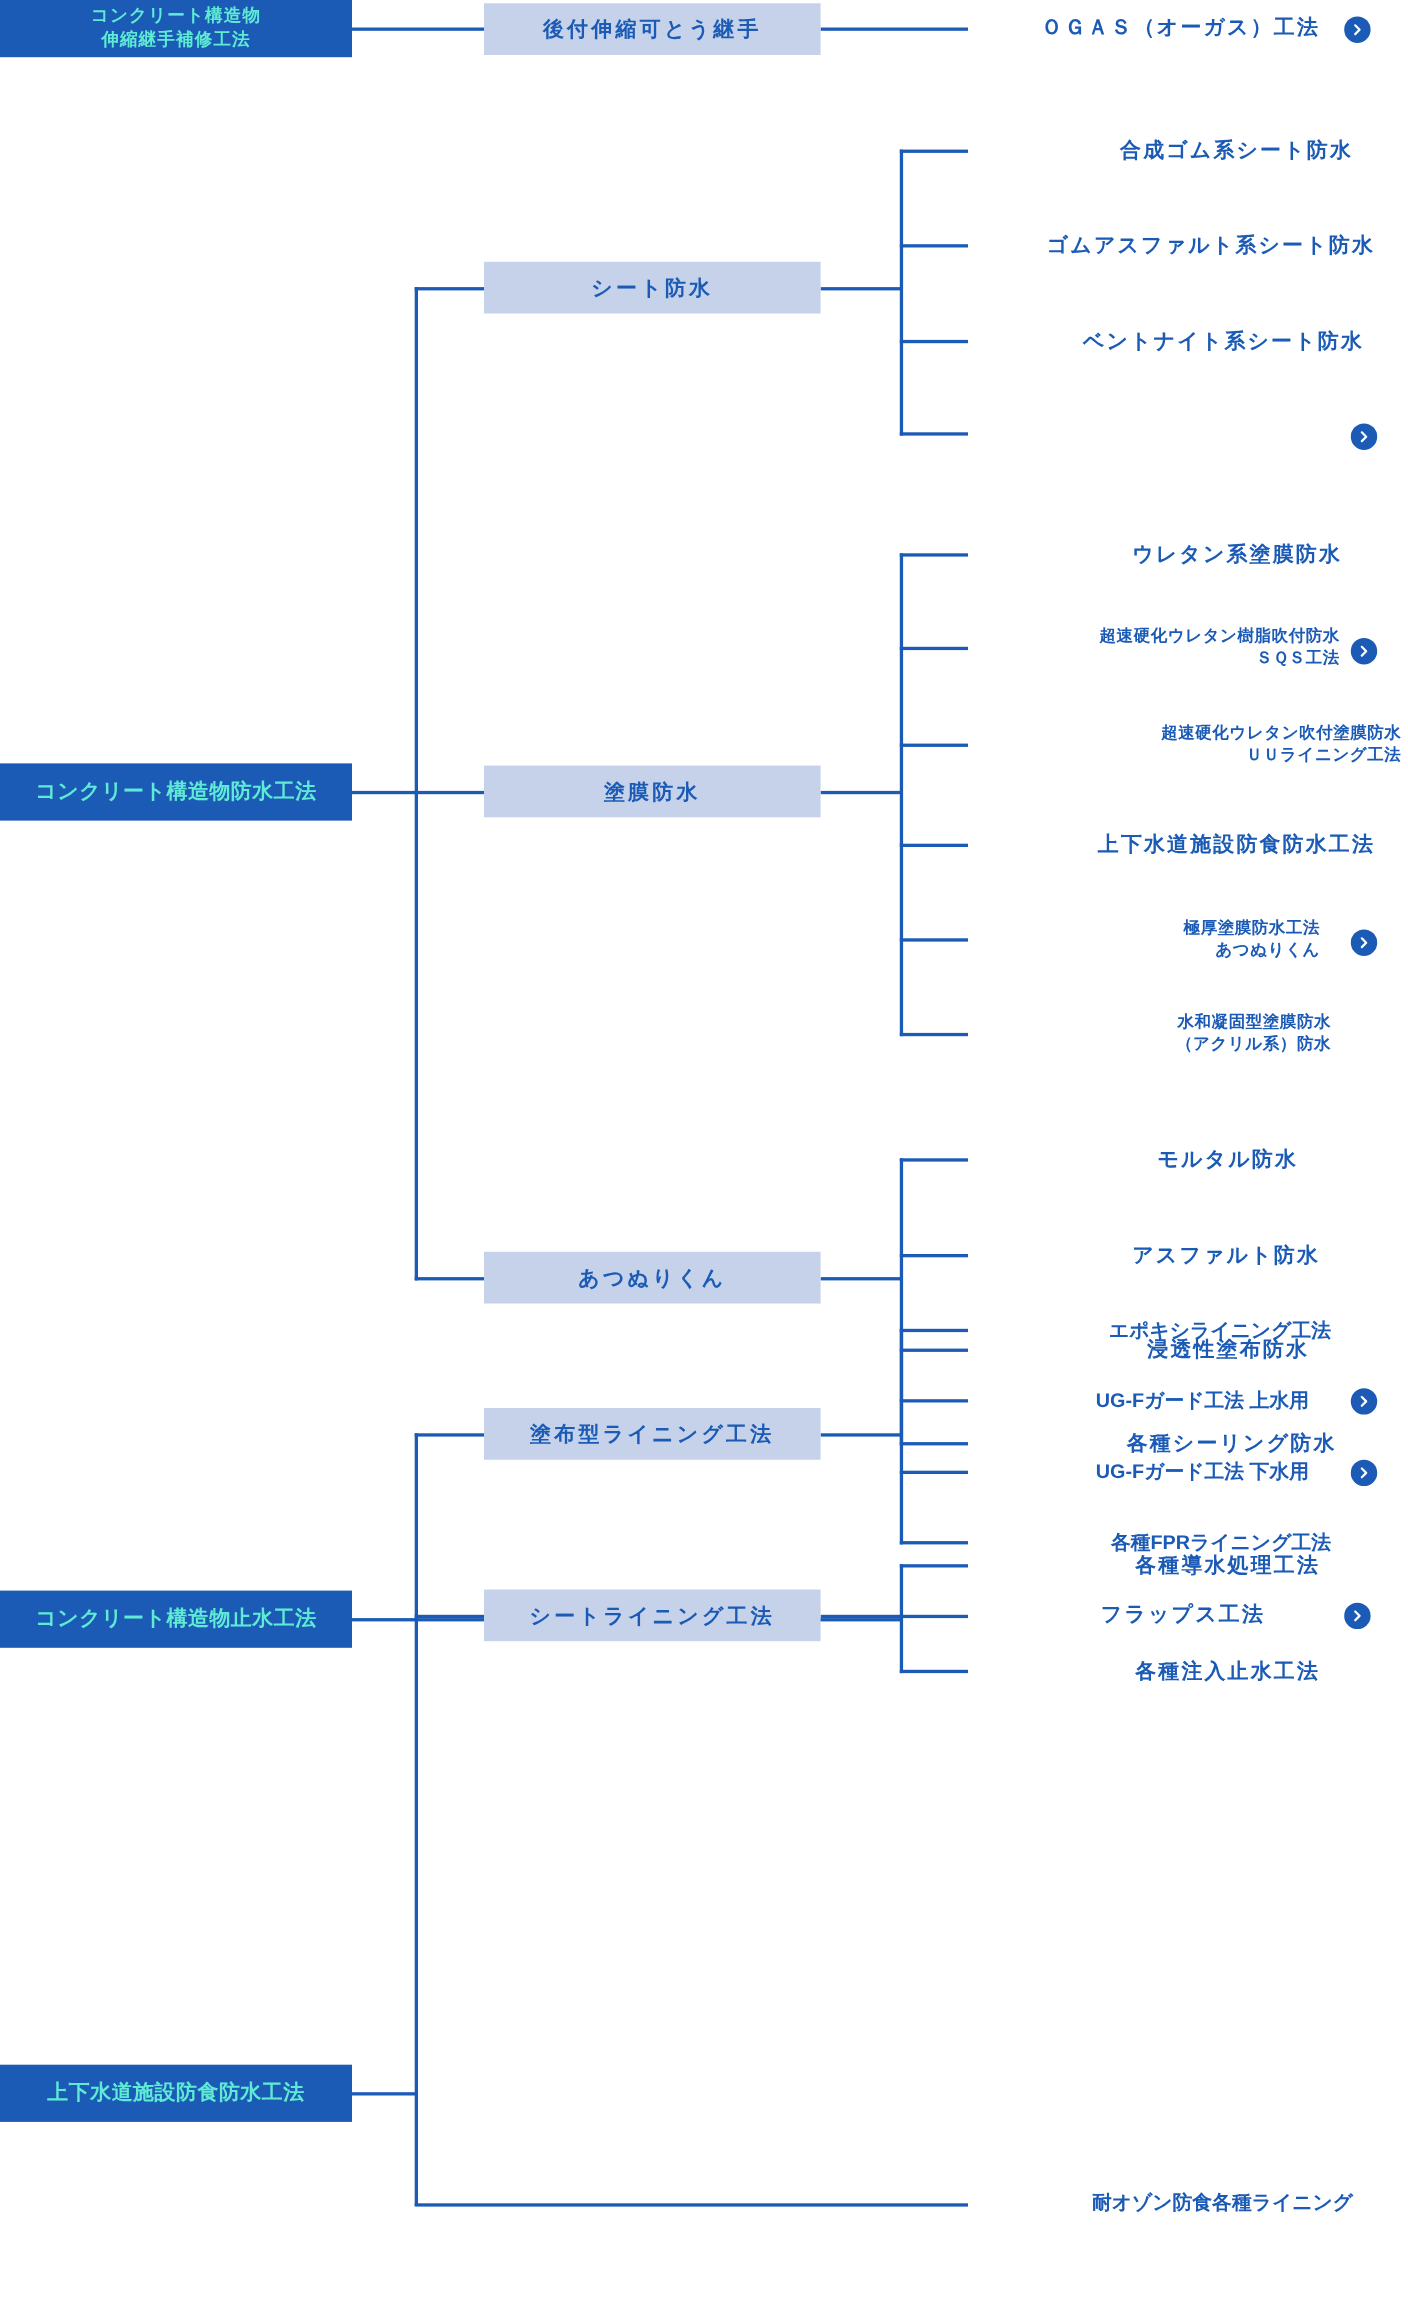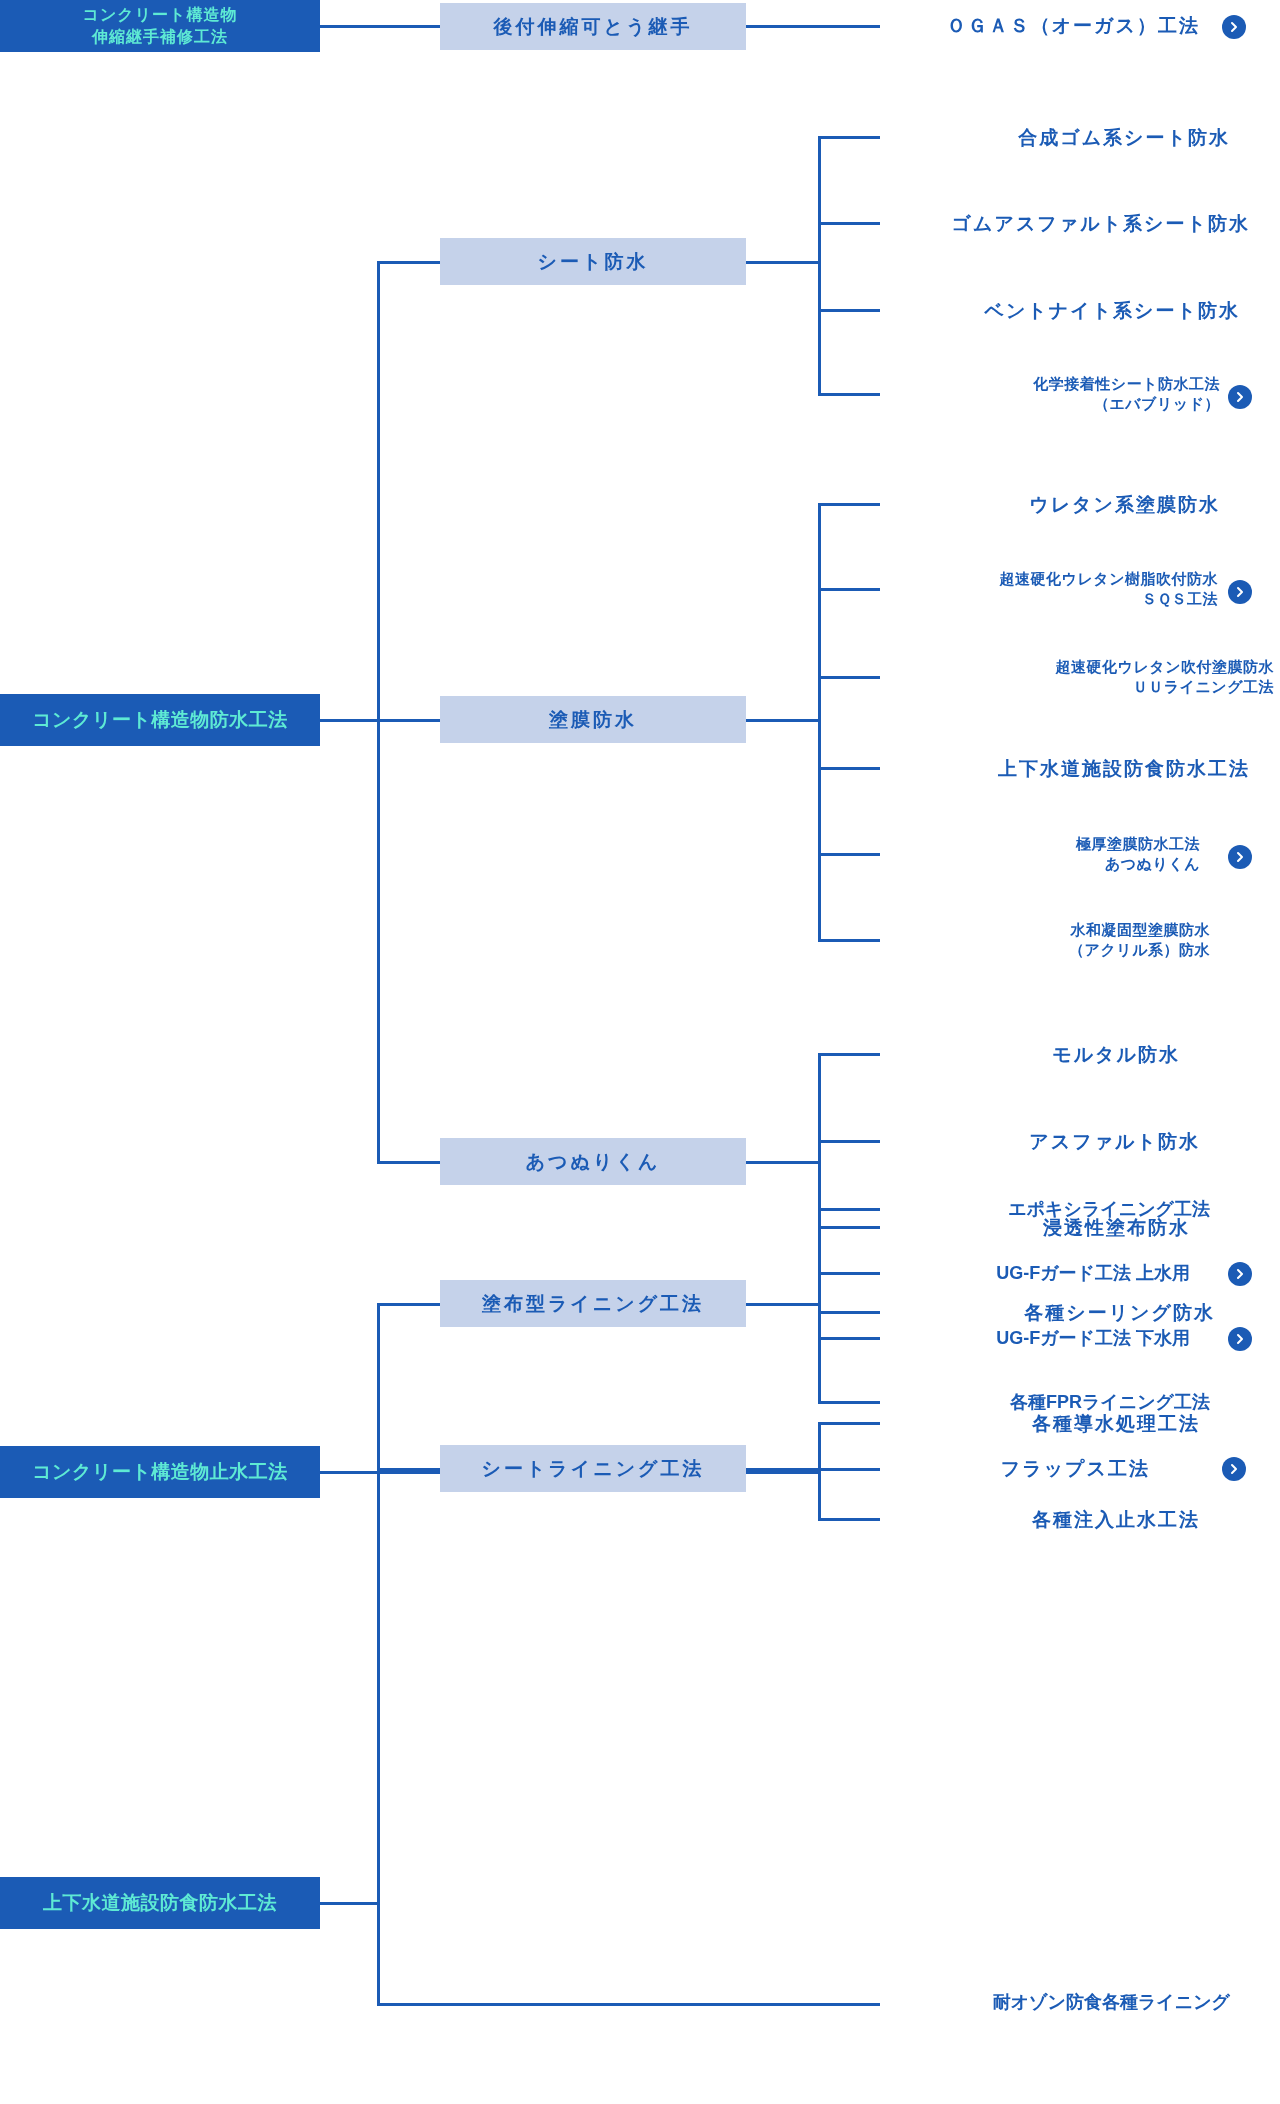--- a/index.html
+++ b/index.html
@@ -136,22 +136,20 @@
   <div class="h-line" style="left:746px;top:261px;width:74px;"></div>
   <div class="v-line" style="left: 818px; top: 136px; height: 260px;"></div>
   <div class="h-line" style="left: 818px; top: 136px; width: 62px;"></div>
   <div class="h-line" style="left: 818px; top: 222px; width: 62px;"></div>
   <div class="h-line" style="left: 818px; top: 309px; width: 62px;"></div>
   <div class="h-line" style="left: 818px; top: 393px; width: 62px;"></div>
 
   <div class="leaf big" style="left:900px;top:125px;width:330px;">合成ゴム系シート防水</div>
   <div class="leaf big" style="left:880px;top:211px;width:370px;">ゴムアスファルト系シート防水</div>
   <div class="leaf big" style="left:890px;top:298px;width:350px;">ベントナイト系シート防水</div>
-  <div class="leaf small" style="left:880px;top:374px;width:340px;">化学接着性シート防水工法
-（エバブリッド）</div>
   <div class="arrow-badge" style="left:1228px;top:385px;">
     <svg width="12" height="12" viewBox="0 0 12 12" aria-hidden="true">
       <path d="M4 2 L8 6 L4 10" fill="none" stroke="#ffffff" stroke-width="2" stroke-linecap="round" stroke-linejoin="round"></path>
     </svg>
   </div>
 
   <div class="mid-box" style="top:696px;">塗膜防水</div>
   <div class="h-line" style="left:746px;top:719px;width:74px;"></div>
   <div class="v-line" style="left: 818px; top: 503px; height: 439px;"></div>
   <div class="h-line" style="left: 818px; top: 503px; width: 62px;"></div>

